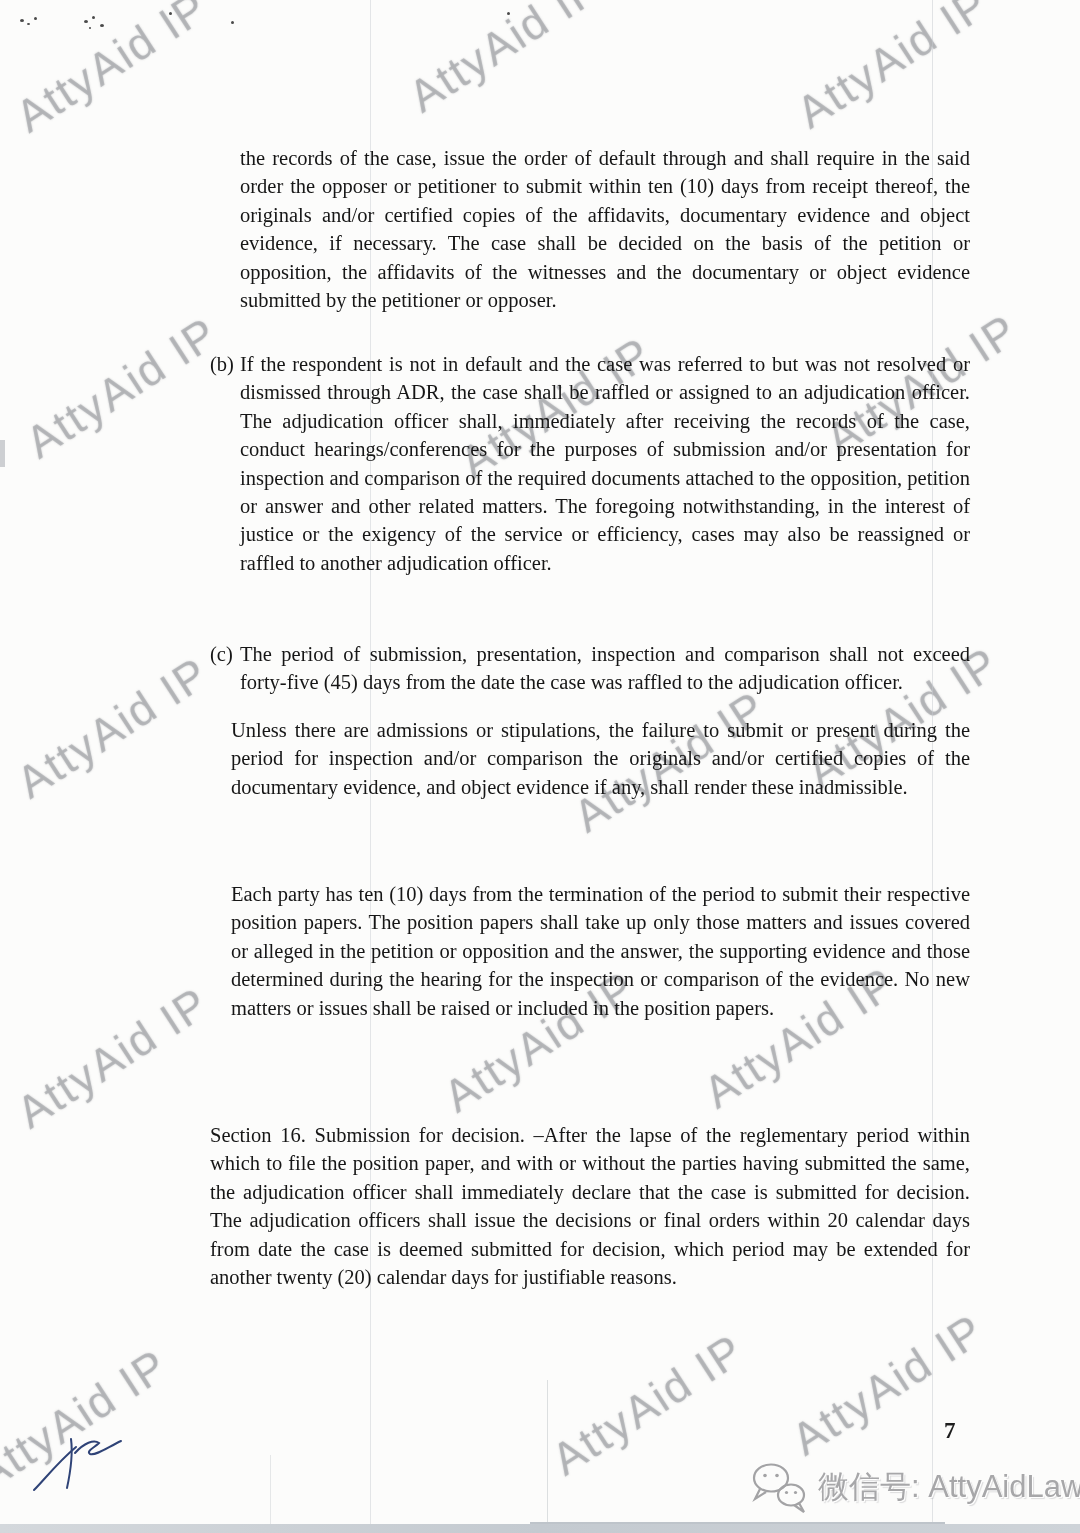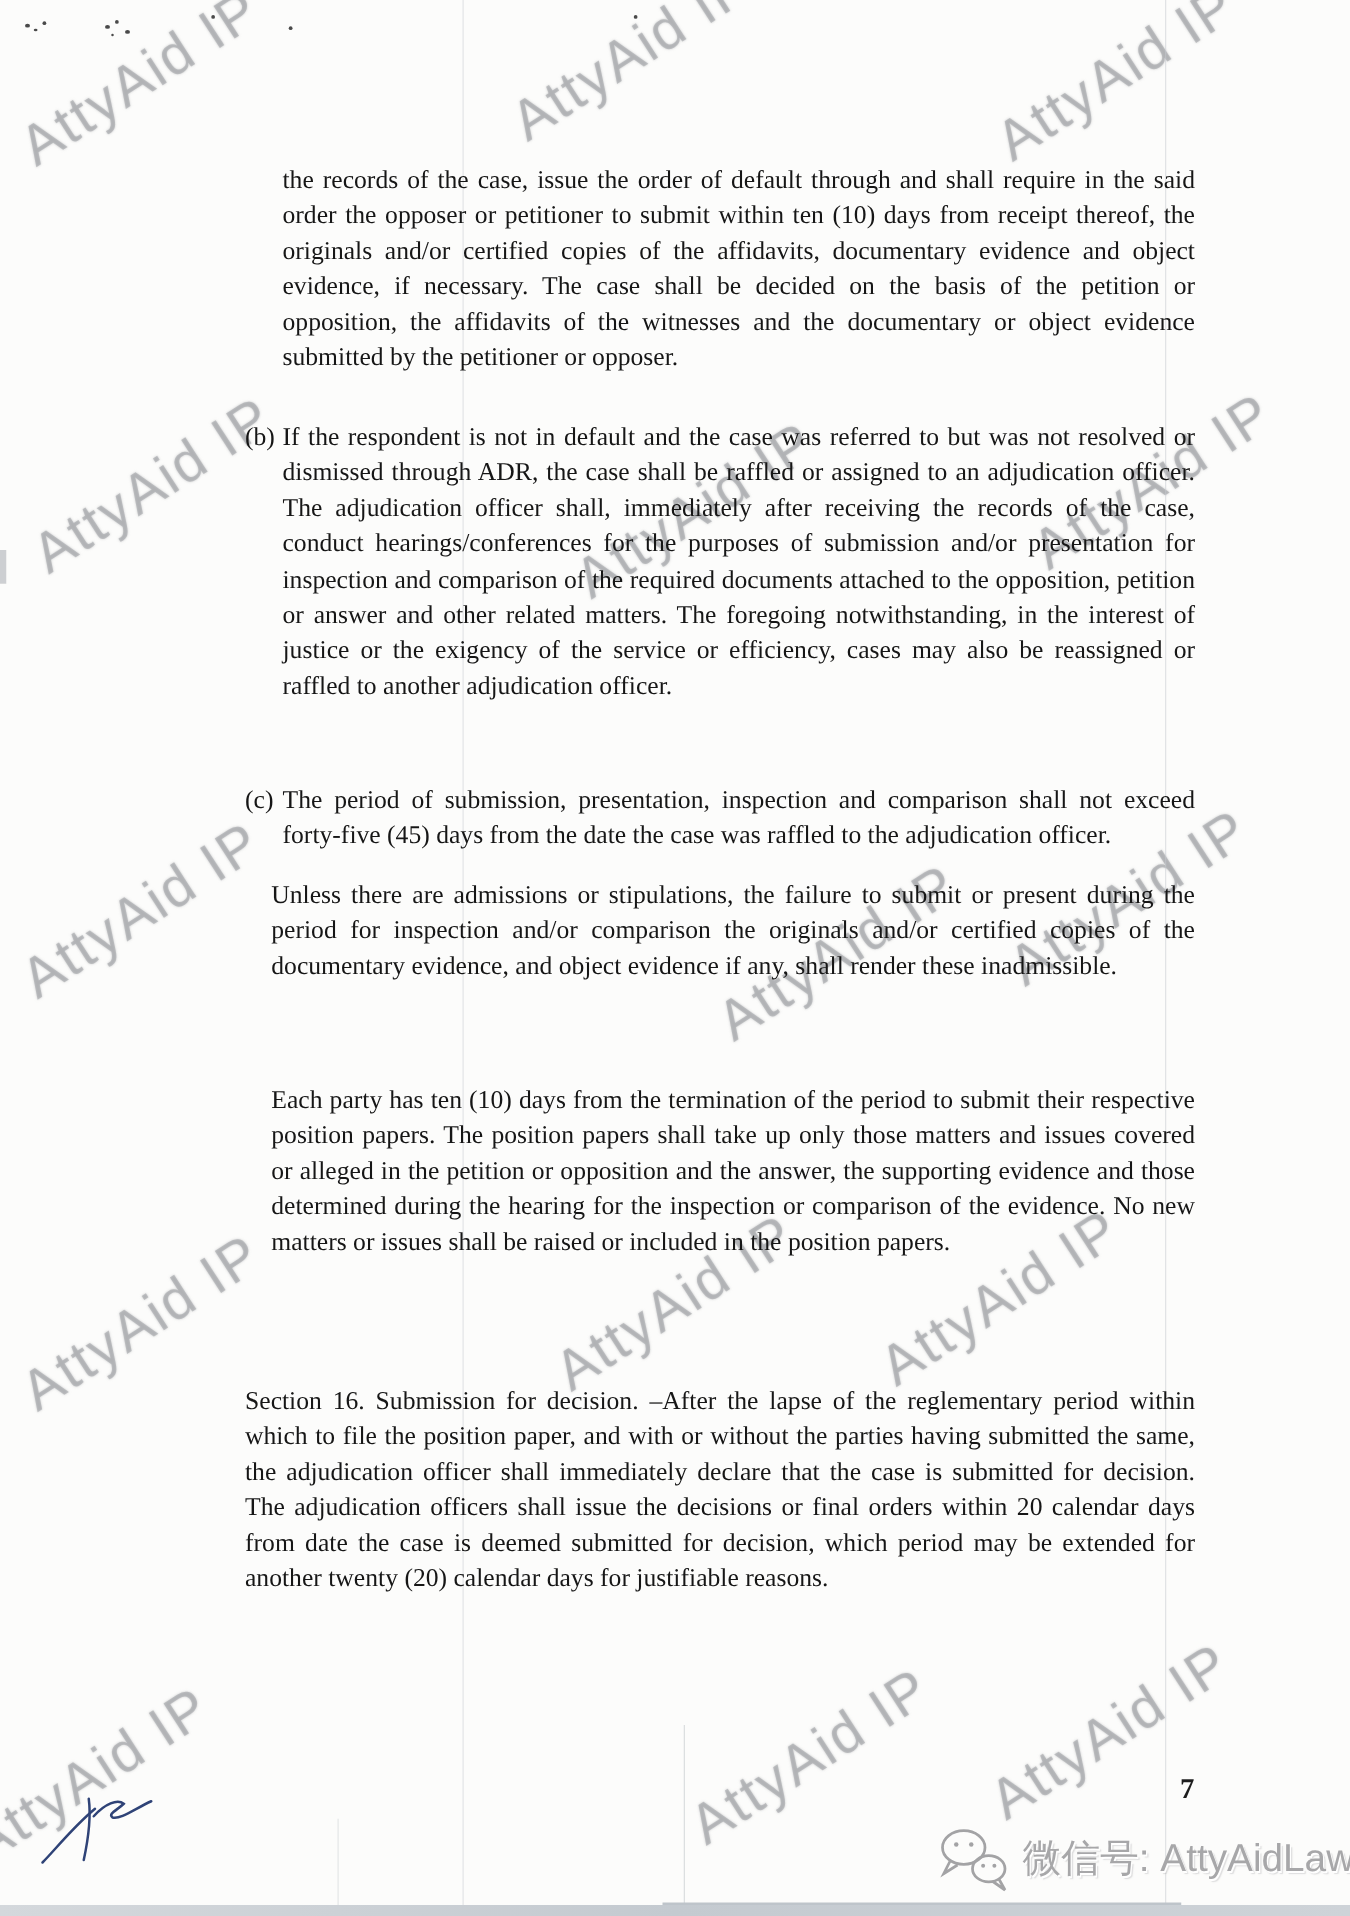--- a/index.html
+++ b/index.html
@@ -16,21 +16,21 @@
     font-family:"Liberation Sans", sans-serif;
     font-size:45px; letter-spacing:2px; white-space:nowrap;
     color:rgba(148,150,154,0.48);
     text-shadow:0 0 2px rgba(160,162,166,0.55);
     transform:translate(-50%,-50%) rotate(-33deg);
     pointer-events:none;
   }
   
   .txt {
     position:absolute; left:226px; width:730px;
-    margin:0; font-size:20.5px; line-height:28.4px;
+    margin:14px; font-size:20.5px; line-height:28.4px;
     text-align:justify; color:#161616;
   }
   .txt.sub { left:217px; width:739px; }
   .txt.quote { left:196px; width:760px; }
   .txt.heading { left:135px; width:822px; text-align:left; }
   .item { position:absolute; }
   .hang { position:absolute; left:-30px; }
   .bold { font-weight:bold; }
   
   .vline { position:absolute; width:1px; pointer-events:none; }

